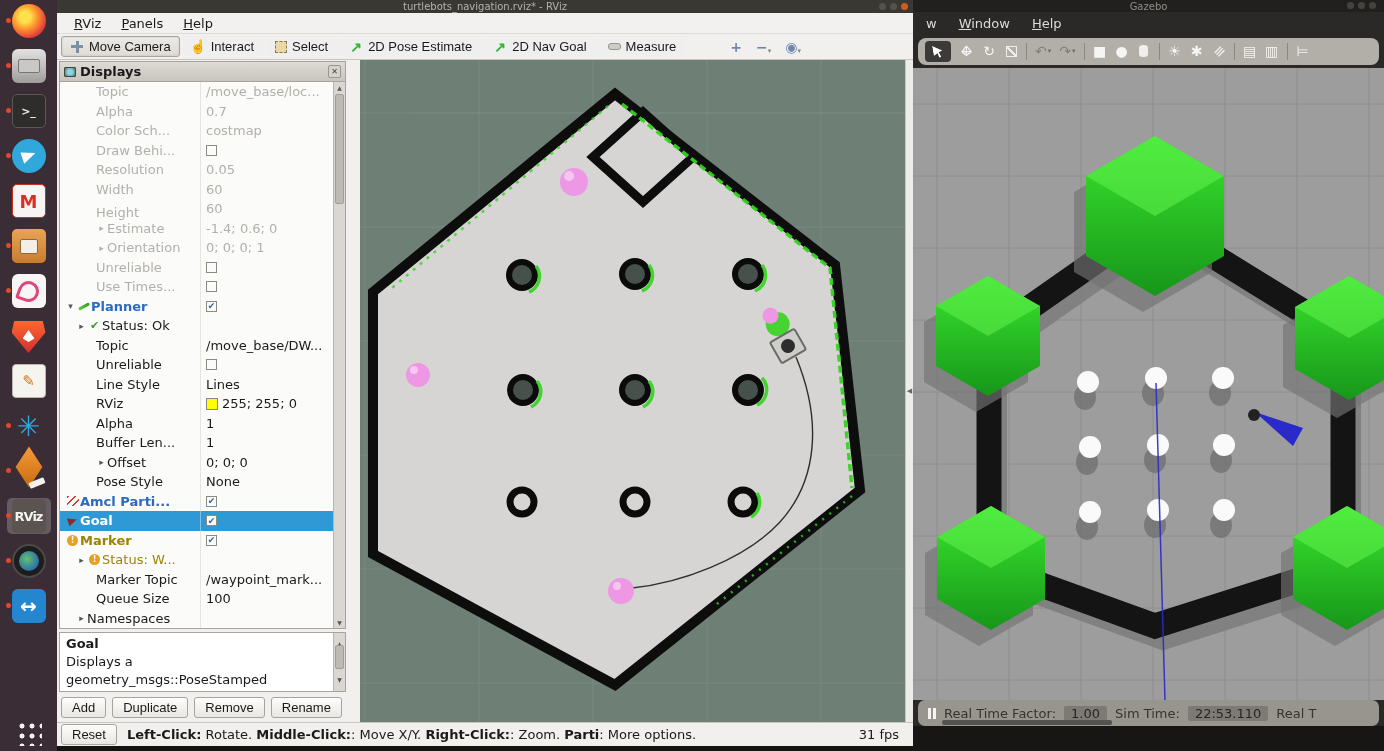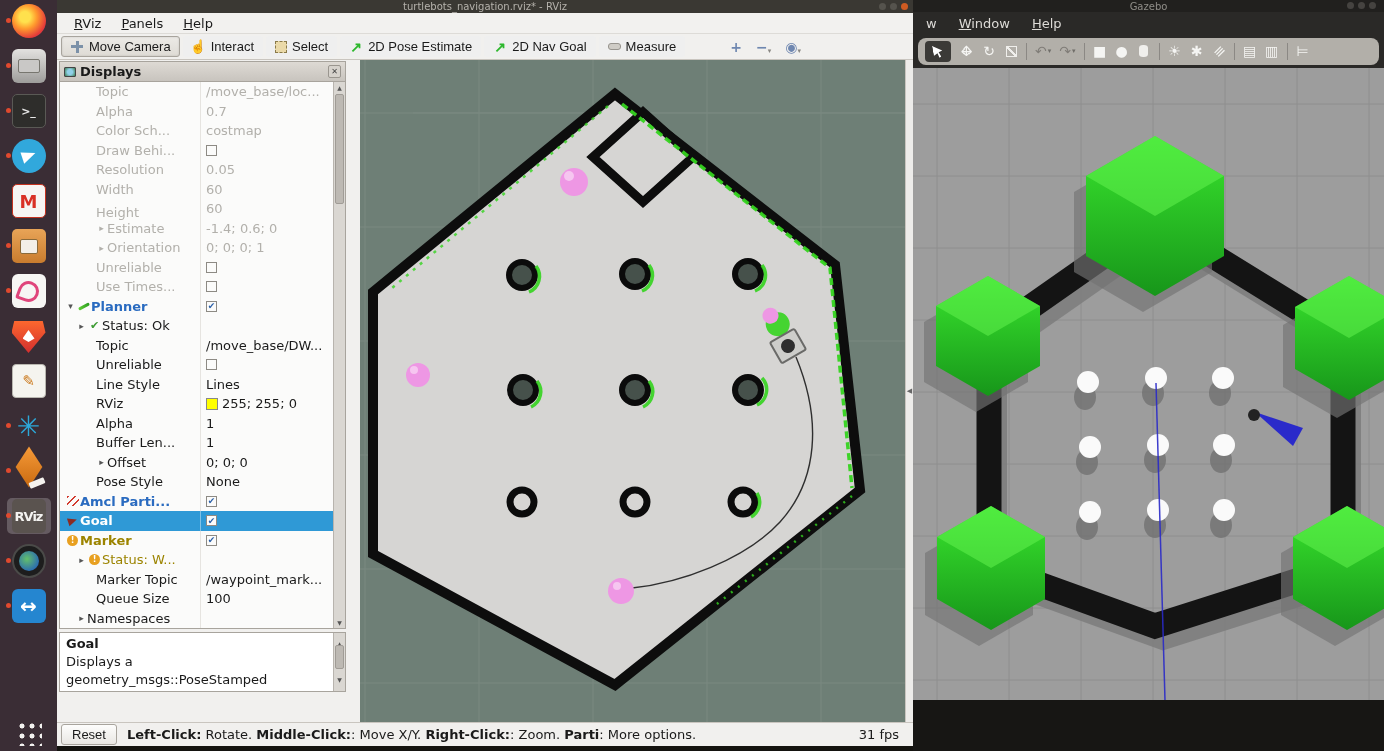--- a/index.html
+++ b/index.html
@@ -576,20 +576,26 @@
           <div class="b">Goal</div>
           <div>Displays a</div>
           <div>geometry_msgs::PoseStamped</div>
           <div class="vscroll">
             <span class="up">▲</span>
             <span class="thumb"></span>
             <span class="dn">▼</span>
           </div>
         </div>
 
+        <div class="btn-row" id="rv-buttons">
+            <button class="btn">Add</button>
+            <button class="btn">Duplicate</button>
+            <button class="btn">Remove</button>
+            <button class="btn">Rename</button>
+          </div>
       </div>
 
       <div class="rv-gap"></div>
 
       <div class="rv-view">
         <svg width="545" height="662" viewBox="0 0 545 662">
           <rect x="0" y="0" width="545" height="662" fill="var(--rviz-bg)"></rect>
           <g stroke="#84928a" stroke-width="1" opacity="0.55">
             <line x1="5" y1="0" x2="5" y2="662"></line>
               <line x1="119" y1="0" x2="119" y2="662"></line>
@@ -791,15 +797,27 @@
           </g>
         </g>
         <line x1="243" y1="315" x2="252" y2="632" stroke="#2a2ac8" stroke-width="1.5" opacity="0.9"></line>
         <g>
           <polygon points="342,344 390,360 380,378" fill="#1e1ecf" opacity="0.9"></polygon>
           <circle cx="341" cy="347" r="6" fill="#222222"></circle>
         </g>
       </svg>
     </div>
 
+    <div class="gz-status">
+      <span class="pause">
+          <i></i>
+          <i></i>
+        </span>
+      <span>Real Time Factor:</span>
+      <span class="chip">1.00</span>
+      <span>Sim Time:</span>
+      <span class="chip">22:53.110</span>
+      <span>Real T</span>
+      <span class="gz-progress"></span>
+    </div>
     <div class="gz-bottom"></div>
   </div>
 </div>
 
 </body></html>

